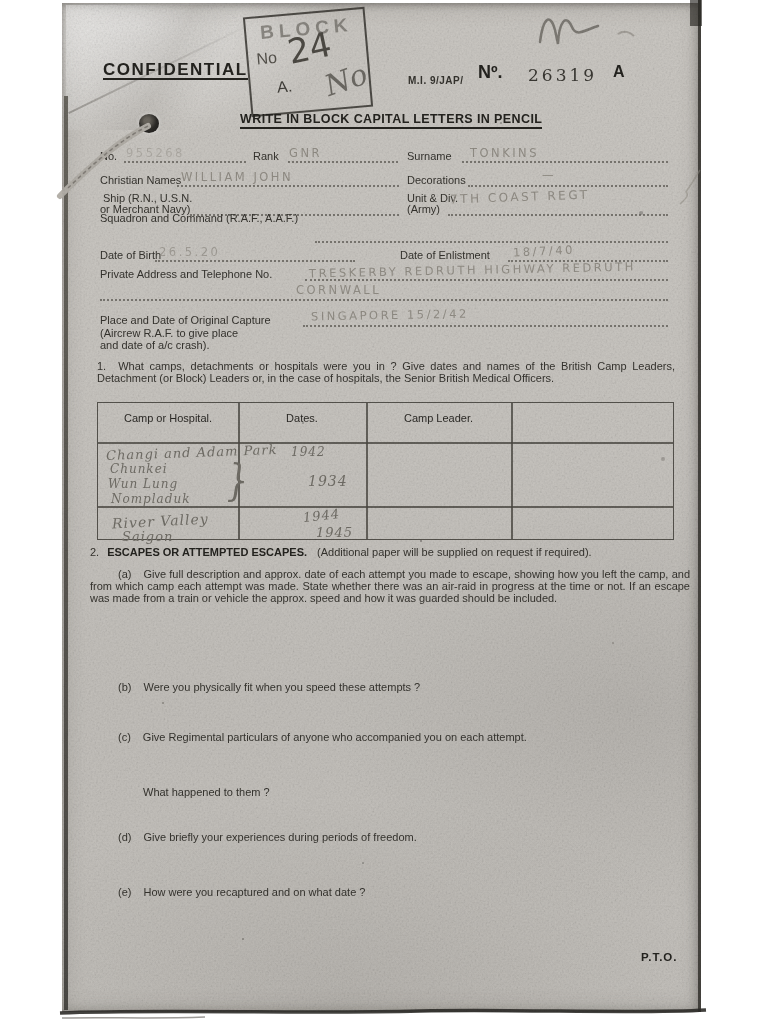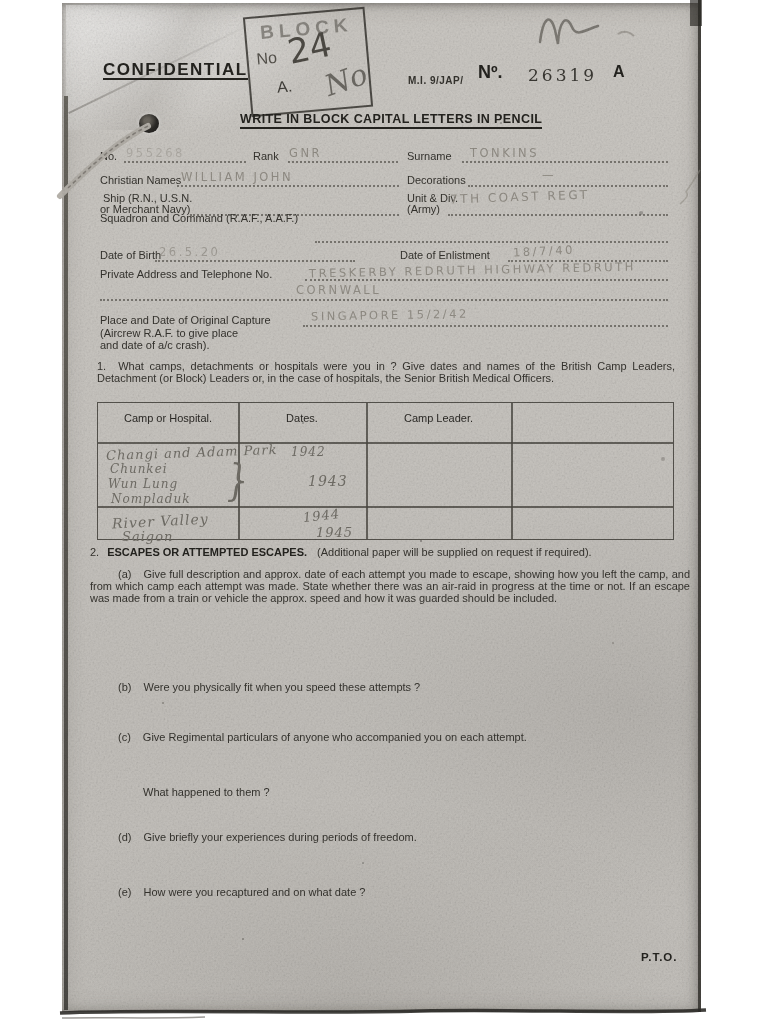--- a/index.html
+++ b/index.html
@@ -174,21 +174,21 @@
     <div class="hd" style="left:140px;width:128px;">Dates.</div>
     <div class="hd" style="left:268px;width:145px;">Camp Leader.</div>
 
     <div class="hwc" style="left:8px;top:42px;transform:rotate(-2deg);">Changi and Adam Park</div>
     <div class="hwc" style="left:193px;top:42px;font-size:12px;">1942</div>
 
     <div class="hwc" style="left:12px;top:59px;font-size:12px;">Chunkei</div>
     <div class="hwc" style="left:10px;top:74px;font-size:12px;">Wun Lung</div>
     <div class="hwc" style="left:13px;top:89px;font-size:12px;">Nompladuk</div>
     <div class="hwc" style="left:126px;top:53px;font-size:42px;transform:scaleX(.8);">}</div>
-    <div class="hwc" style="left:210px;top:70px;font-size:14px;">1943</div>
+    <div class="hwc" style="left:210px;top:70px;font-size:14px;">1934</div>
 
     <div class="hwc" style="left:14px;top:110px;font-size:14px;transform:rotate(-3deg);">River Valley</div>
     <div class="hwc" style="left:205px;top:105px;font-size:13px;transform:rotate(-6deg);">1944</div>
     <div class="hwc" style="left:24px;top:126px;font-size:13px;">Saigon</div>
     <div class="hwc" style="left:218px;top:122px;font-size:13px;">1945</div>
   </div>
 
   <div class="t q2line">
     <span class="qn">2.</span><span class="b">ESCAPES OR ATTEMPTED ESCAPES.</span><span class="note">(Additional paper will be supplied on request if required).</span>
   </div>

